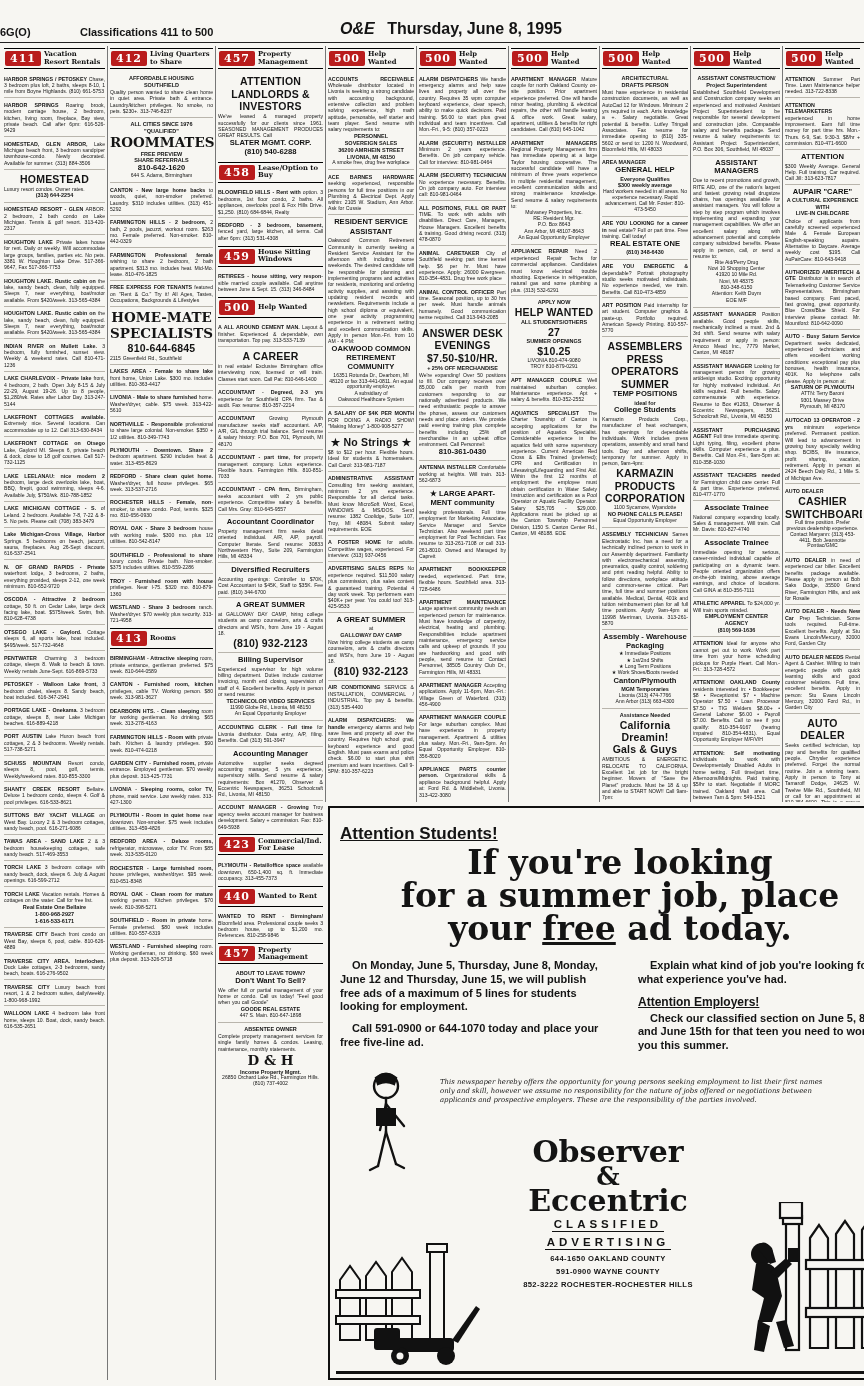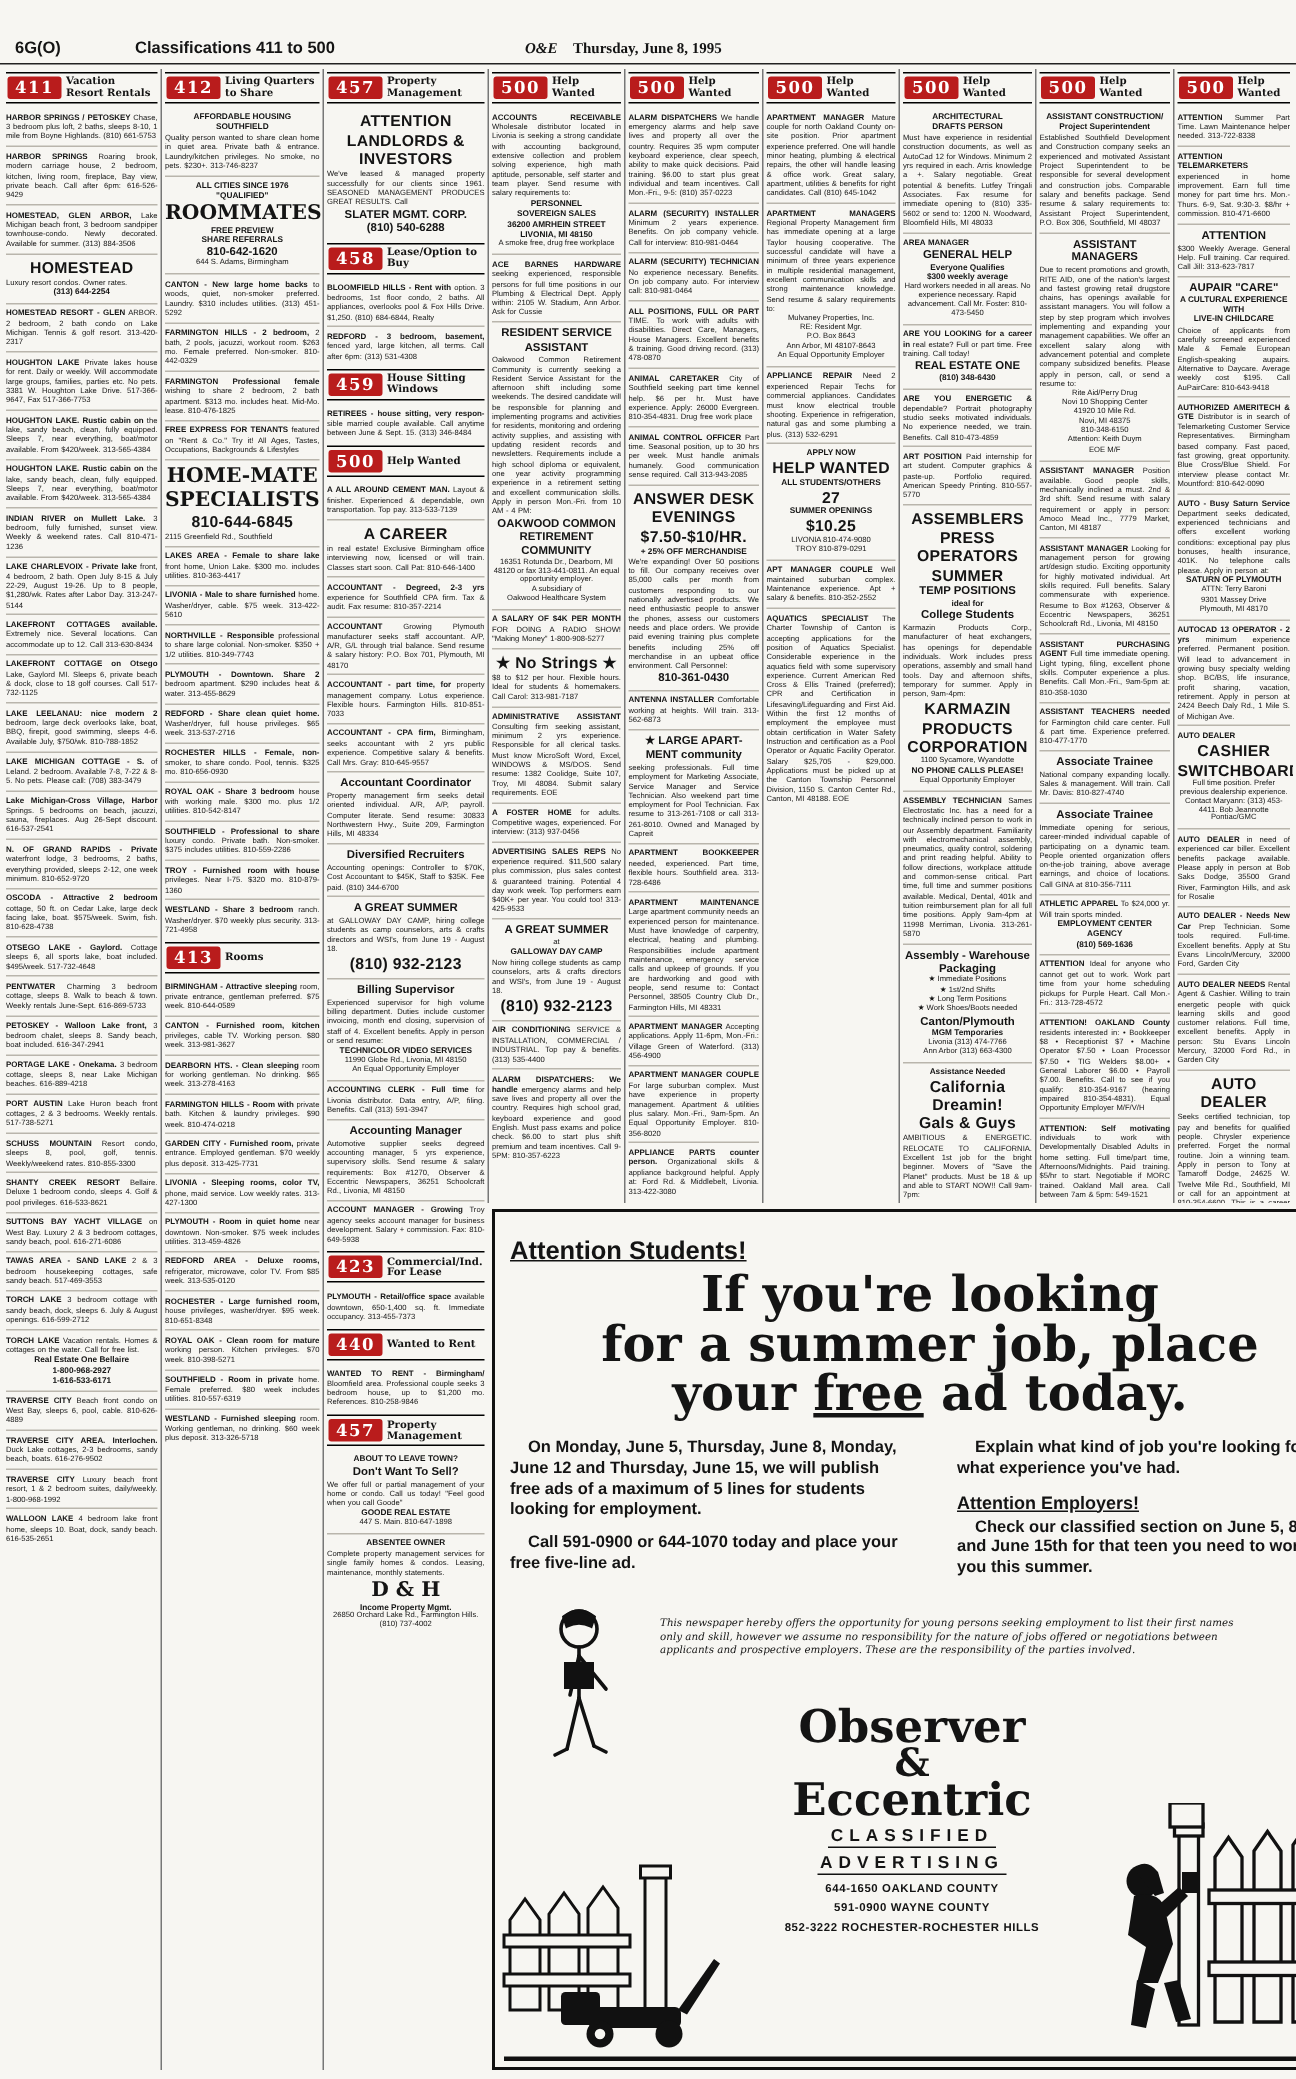--- a/index.html
+++ b/index.html
@@ -1,24 +1,24 @@
 <!DOCTYPE html>
 <html><head>
 <meta charset="utf-8">
 <style>
   html,body{margin:0;padding:0}
   body{width:864px;height:1386px;position:relative;background:#f7f6f2;color:#141414;
        font-family:"Liberation Sans",sans-serif;overflow:hidden;
        -webkit-font-smoothing:antialiased}
   
   #masthead{position:absolute;left:0;top:0;width:864px;height:42px;border-bottom:1.5px solid #222}
-  #masthead .inner{display:flex;align-items:flex-end;height:38px;padding:0 10px}
+  #masthead .inner{display:flex;align-items:flex-end;height:38px;padding:0 0}
   .edition{font-weight:bold;font-size:11px;width:80px}
   .classif{font-weight:bold;font-size:11px;width:260px}
-  .paperdate{font-size:10px;font-weight:bold;font-family:Liberation Serif, serif}
+  .paperdate{font-size:16px;font-weight:bold;font-family:Liberation Sans, sans-serif}
   .paperdate .oe{font-style:italic;margin-right:8px}
   
   .col{position:absolute;top:46px;overflow:hidden;padding:0 2px;box-sizing:border-box}
   .col-1{left:2px;width:105px;height:1334px}
   .col-2{left:107px;width:108px;height:1334px;border-left:1px solid #777}
   .col-3{left:215px;width:110px;height:1334px;border-left:1px solid #777}
   .col-4{left:325px;width:91px;height:756px;border-left:1px solid #777}
   .col-5{left:416px;width:92px;height:756px;border-left:1px solid #777}
   .col-6{left:508px;width:91px;height:756px;border-left:1px solid #777}
   .col-7{left:599px;width:91px;height:756px;border-left:1px solid #777}

